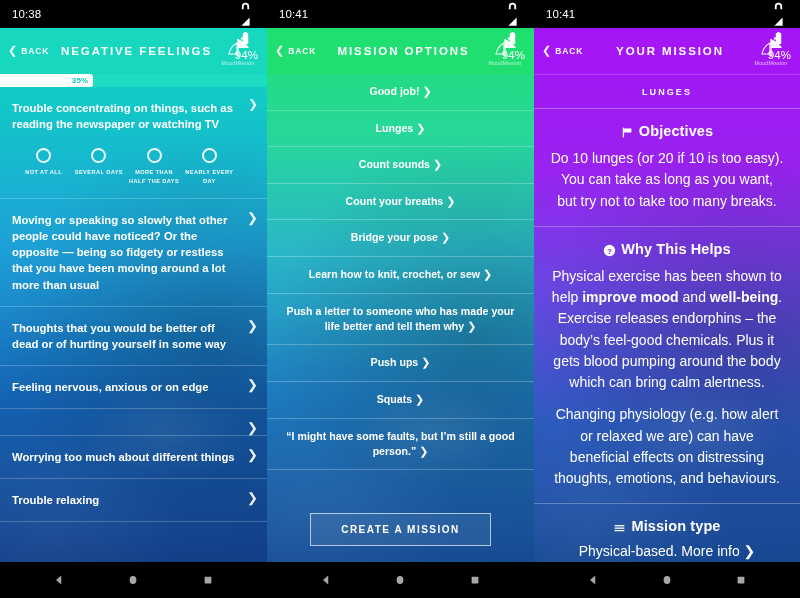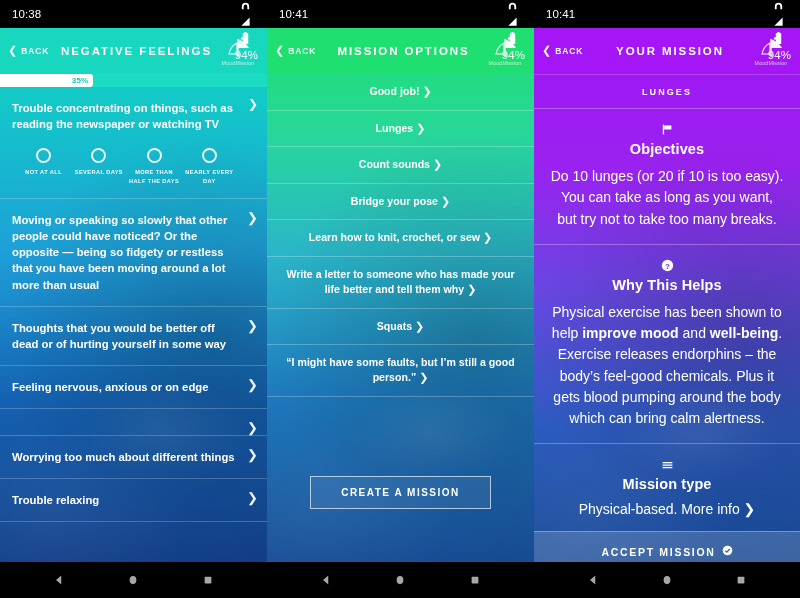--- a/index.html
+++ b/index.html
@@ -244,29 +244,28 @@
     border-bottom: 1px solid rgba(255,255,255,.3);
     border-top: 1px solid rgba(255,255,255,.18);
   }
   .sect {
     padding: 14px 16px 14px;
     border-bottom: 1px solid rgba(255,255,255,.28);
   }
   .sect.nb { border-bottom: none; }
   .sect-h {
     display: flex;
-    align-items: center;
+    align-items: flex-end;
     justify-content: center;
     gap: 5px;
     color: #fff;
     font-size: 14.5px;
     font-weight: bold;
     margin-bottom: 9px;
     letter-spacing: .1px;
-    flex-direction: column;
   }
   .sect-h svg { display:block; }
   .sect-p {
     color: #fff;
     font-size: 14px;
     line-height: 1.52;
     text-align: center;
     font-weight: 500;
   }
   .sect-p + .sect-p { margin-top: 11px; }
@@ -499,23 +498,25 @@
               <circle cx="17" cy="1.5" r="1.2" fill="#fff"></circle>
             </svg>
             <span class="logotext">MoodMission</span>
           </div>
         </div>
 
         <div class="list">
           <div class="opt-item"><span>Good job!</span> <span class="oa">❯</span></div>
           <div class="opt-item"><span>Lunges</span> <span class="oa">❯</span></div>
           <div class="opt-item"><span>Count sounds</span> <span class="oa">❯</span></div>
+          <div class="opt-item"><span>Count your breaths</span> <span class="oa">❯</span></div>
           <div class="opt-item"><span>Bridge your pose</span> <span class="oa">❯</span></div>
           <div class="opt-item"><span>Learn how to knit, crochet, or sew</span> <span class="oa">❯</span></div>
-          <div class="opt-item"><span>Write a letter to someone who has made your life better and tell them why</span> <span class="oa">❯</span></div>
+          <div class="opt-item"><span>Push a letter to someone who has made your life better and tell them why</span> <span class="oa">❯</span></div>
+          <div class="opt-item"><span>Push ups</span> <span class="oa">❯</span></div>
           <div class="opt-item"><span>Squats</span> <span class="oa">❯</span></div>
           <div class="opt-item"><span>“I might have some faults, but I’m still a good person.”</span> <span class="oa">❯</span></div>
         </div>
 
         <div class="create-wrap">
           <div class="create-btn">CREATE A MISSION</div>
         </div>
       </div>
     </div>
 
@@ -614,20 +615,21 @@
           <div class="sect-h">
             <span>
                 <svg width="13" height="13" viewBox="0 0 16 16">
                   <circle cx="8" cy="8" r="7" fill="#fff"></circle>
                   <text x="8" y="12" font-size="10" font-weight="bold" text-anchor="middle" fill="#7a2ae8" font-family="Liberation Sans">?</text>
                 </svg>
               </span>
             <span>Why This Helps</span>
           </div>
           <div class="sect-p"><span>Physical exercise has been shown to help </span><b>improve mood</b><span> and </span><b>well-being</b><span>. Exercise releases endorphins – the body’s feel-good chemicals. Plus it gets blood pumping around the body which can bring calm alertness.</span></div>
+          <div class="sect-p">Changing physiology (e.g. how alert or relaxed we are) can have beneficial effects on distressing thoughts, emotions, and behaviours.</div>
         </div>
 
         <div class="sect nb">
           <div class="sect-h">
             <span>
                 <svg width="13" height="13" viewBox="0 0 16 16" fill="#fff">
                   <rect x="2" y="5" width="12" height="1.6"></rect>
                   <rect x="2" y="8" width="12" height="1.6"></rect>
                   <rect x="2" y="11" width="12" height="1.6"></rect>
                 </svg>

